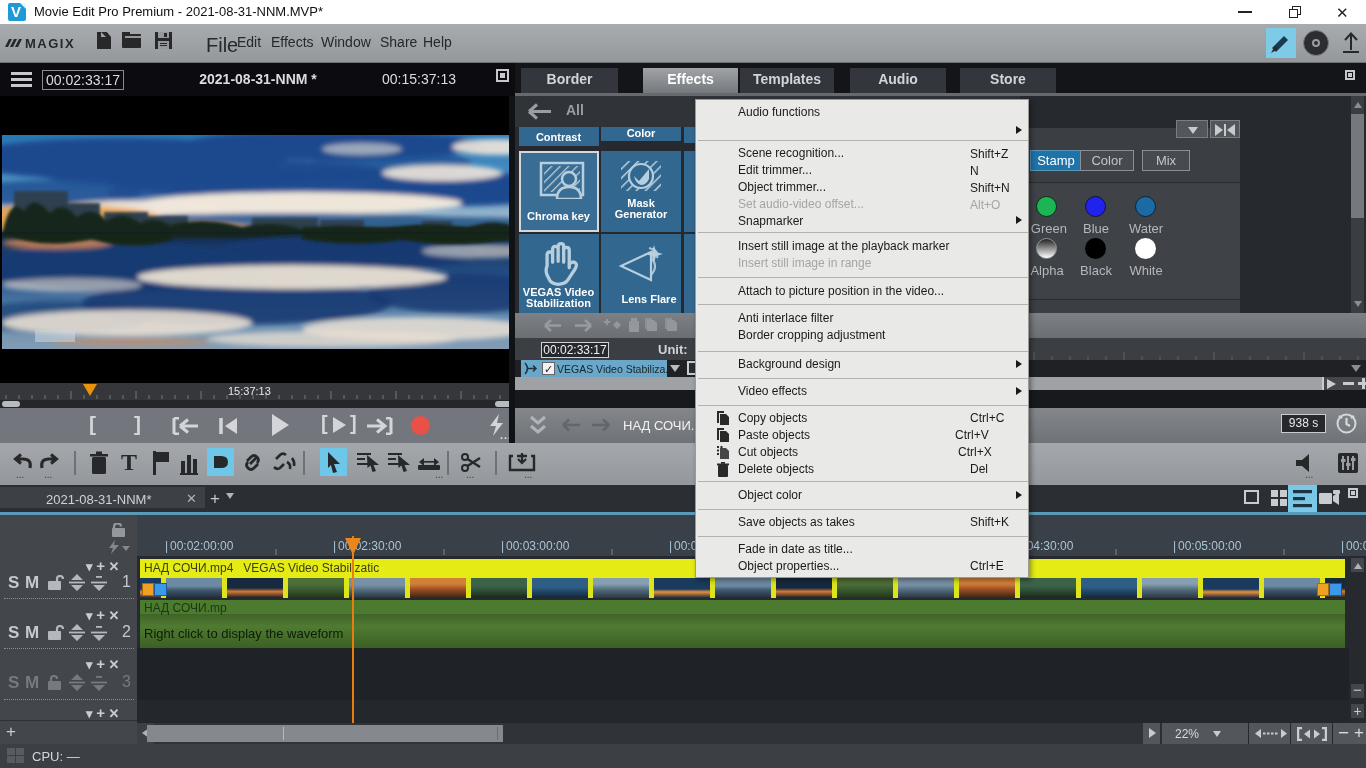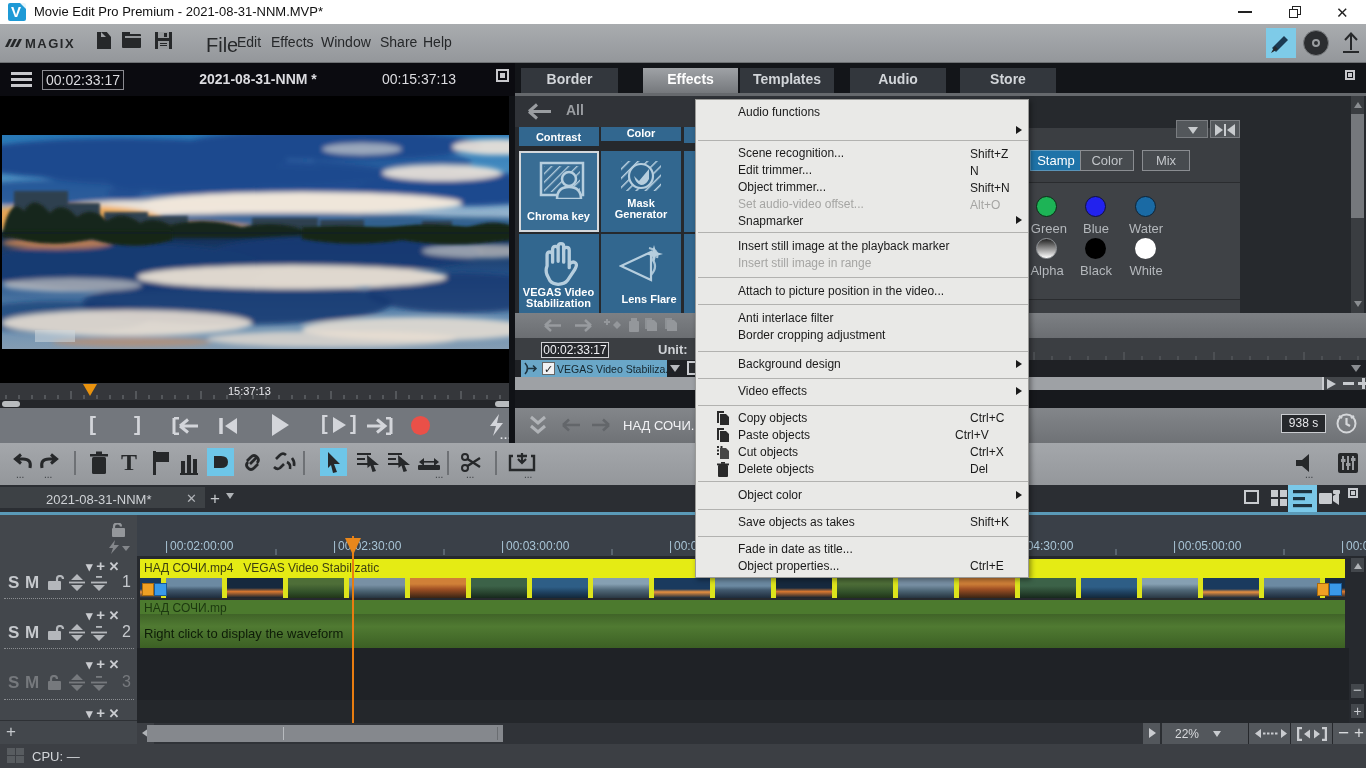--- a/index.html
+++ b/index.html
@@ -867,21 +867,21 @@
     <div style="height:17px;padding-top:2px;">Fade in date as title...</div>
     <div style="height:17px;padding-top:2px;">Object properties...</div>
   </div>
 
   <div class="abs" style="left:274px;top:47px;">Shift+Z</div>
   <div class="abs" style="left:274px;top:64px;">N</div>
   <div class="abs" style="left:274px;top:81px;">Shift+N</div>
   <div class="abs" style="left:274px;top:98px;color:#a5a5a3;">Alt+O</div>
   <div class="abs" style="left:274px;top:311px;">Ctrl+C</div>
   <div class="abs" style="left:259px;top:328px;">Ctrl+V</div>
-  <div class="abs" style="left:274px;top:345px;">Ctrl+X</div>
+  <div class="abs" style="left:262px;top:345px;">Ctrl+X</div>
   <div class="abs" style="left:274px;top:362px;">Del</div>
   <div class="abs" style="left:274px;top:415px;">Shift+K</div>
   <div class="abs" style="left:274px;top:459px;">Ctrl+E</div>
 
   <div class="abs" style="left:320px;top:26px;width:0;height:0;border-left:6px solid #1a1a1a;border-top:4.5px solid transparent;border-bottom:4.5px solid transparent;"></div>
   <div class="abs" style="left:320px;top:116px;width:0;height:0;border-left:6px solid #1a1a1a;border-top:4.5px solid transparent;border-bottom:4.5px solid transparent;"></div>
   <div class="abs" style="left:320px;top:260px;width:0;height:0;border-left:6px solid #1a1a1a;border-top:4.5px solid transparent;border-bottom:4.5px solid transparent;"></div>
   <div class="abs" style="left:320px;top:287px;width:0;height:0;border-left:6px solid #1a1a1a;border-top:4.5px solid transparent;border-bottom:4.5px solid transparent;"></div>
   <div class="abs" style="left:320px;top:391px;width:0;height:0;border-left:6px solid #1a1a1a;border-top:4.5px solid transparent;border-bottom:4.5px solid transparent;"></div>
 

